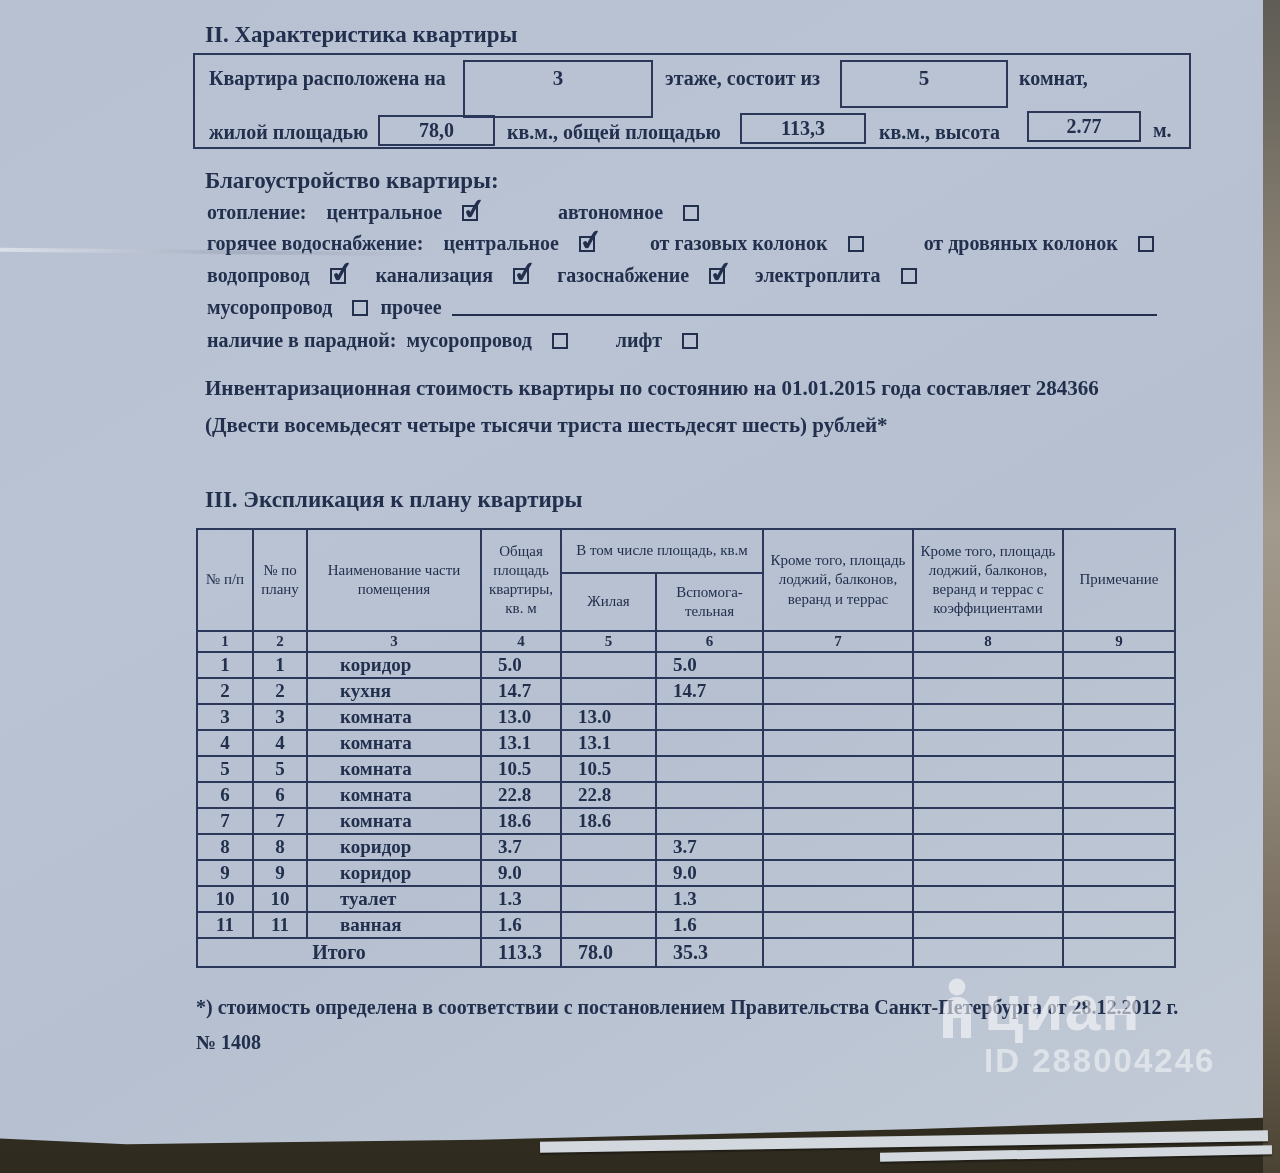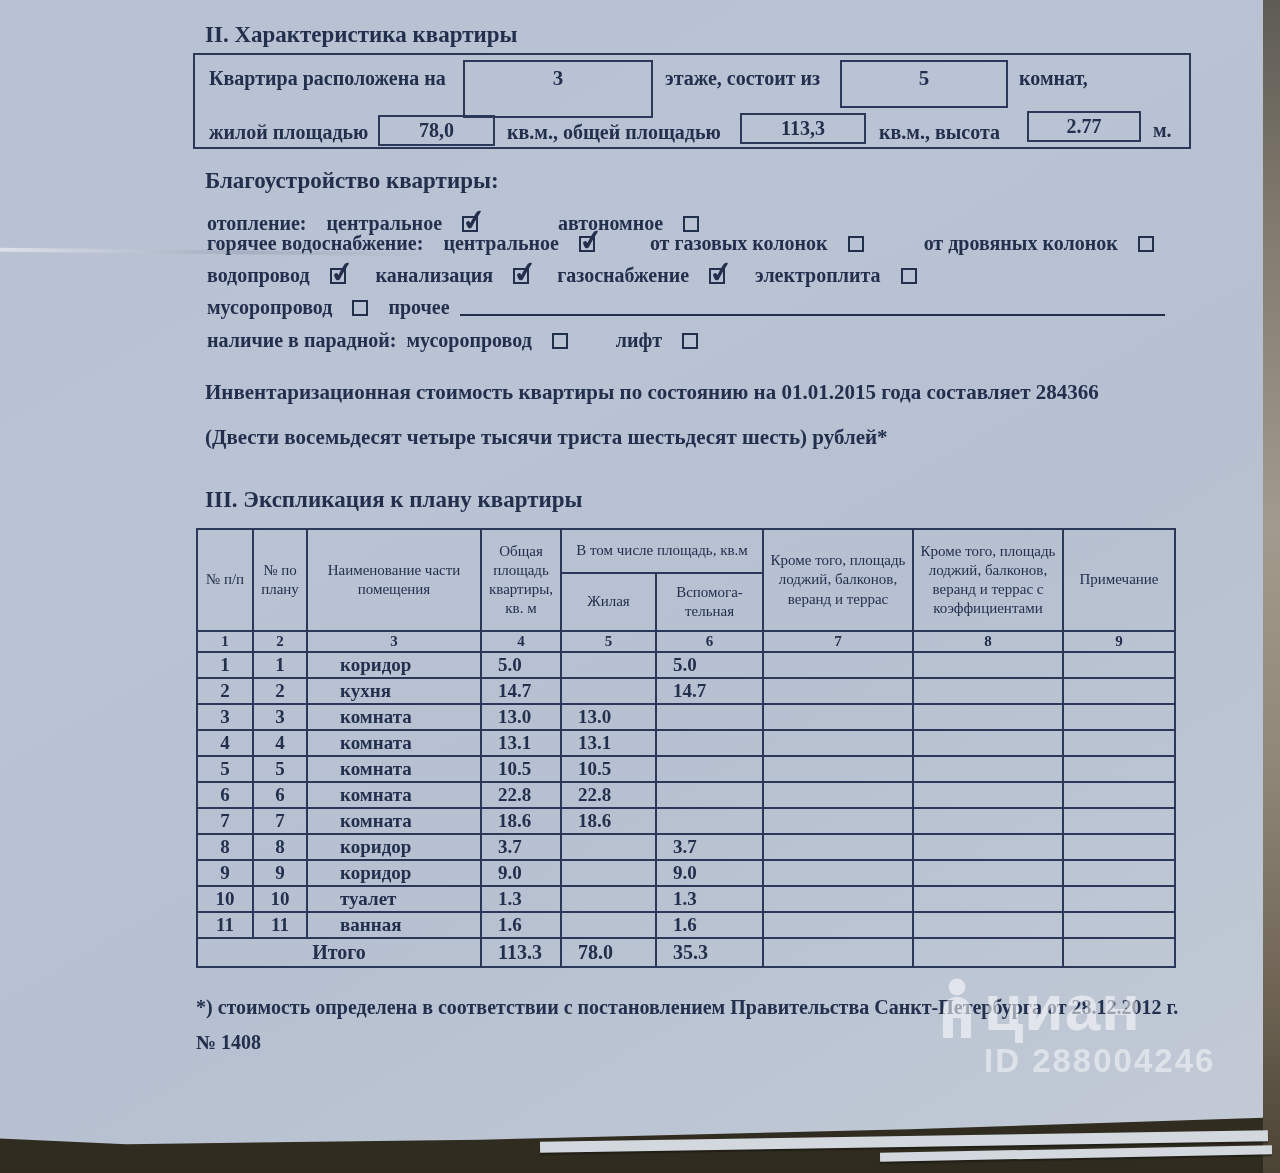--- a/index.html
+++ b/index.html
@@ -62,41 +62,41 @@
   #tt-suffix{left:684px;top:66px;}
   #fbox-height{left:832px;top:56px;width:114px;height:31px;font-size:20px;padding-top:2px;}
   #ht-suffix{left:958px;top:64px;}
 
   
   #amen-title{left:205px;top:168px;}
   .amen-line{
     position:absolute;left:207px;display:flex;align-items:center;
     font-size:20px;font-weight:bold;white-space:nowrap;
   }
-  #am1{top:212px;} #am2{top:232px;} #am3{top:264px;} #am4{top:296px;} #am5{top:329px;}
-  .m8{margin-left:20px;} .m10{margin-left:10px;} .m12{margin-left:20px;}
+  #am1{top:201px;} #am2{top:232px;} #am3{top:264px;} #am4{top:296px;} #am5{top:329px;}
+  .m8{margin-left:20px;} .m10{margin-left:10px;} .m12{margin-left:12px;}
   .m28{margin-left:28px;} .m30{margin-left:30px;} .m48{margin-left:48px;}
   .m55{margin-left:55px;} .m60{margin-left:60px;} .m80{margin-left:80px;}
   .cb{
     position:relative;display:inline-block;width:16px;height:16px;
     border:2.5px solid var(--ink);flex:0 0 auto;
   }
   .cb[data-checked="true"]::after{
     content:"✓";position:absolute;left:-2px;top:-15px;
     font-size:29px;font-weight:bold;color:var(--ink);transform:rotate(-6deg);
   }
   .fill{
     flex:0 0 auto;width:705px;height:2px;border-bottom:2.5px solid var(--ink);
     align-self:flex-end;margin-bottom:3px;
   }
 
   
   #inventory{
     position:absolute;left:205px;top:370px;width:960px;
-    font-size:21px;font-weight:bold;line-height:45px;
+    font-size:21px;font-weight:bold;line-height:37px;
   }
 
   
   #expl-table{
     position:absolute;left:196px;top:528px;width:978px;
     border-collapse:collapse;table-layout:fixed;
   }
   #expl-table td,#expl-table th{
     border:2px solid var(--border);overflow:hidden;
   }

